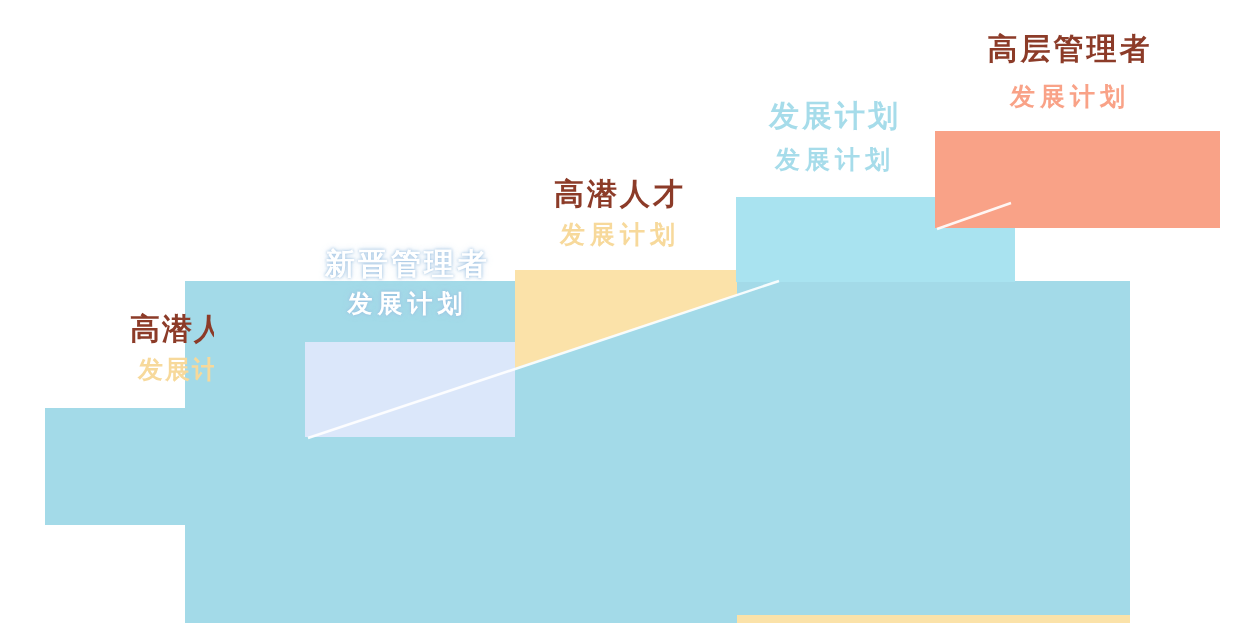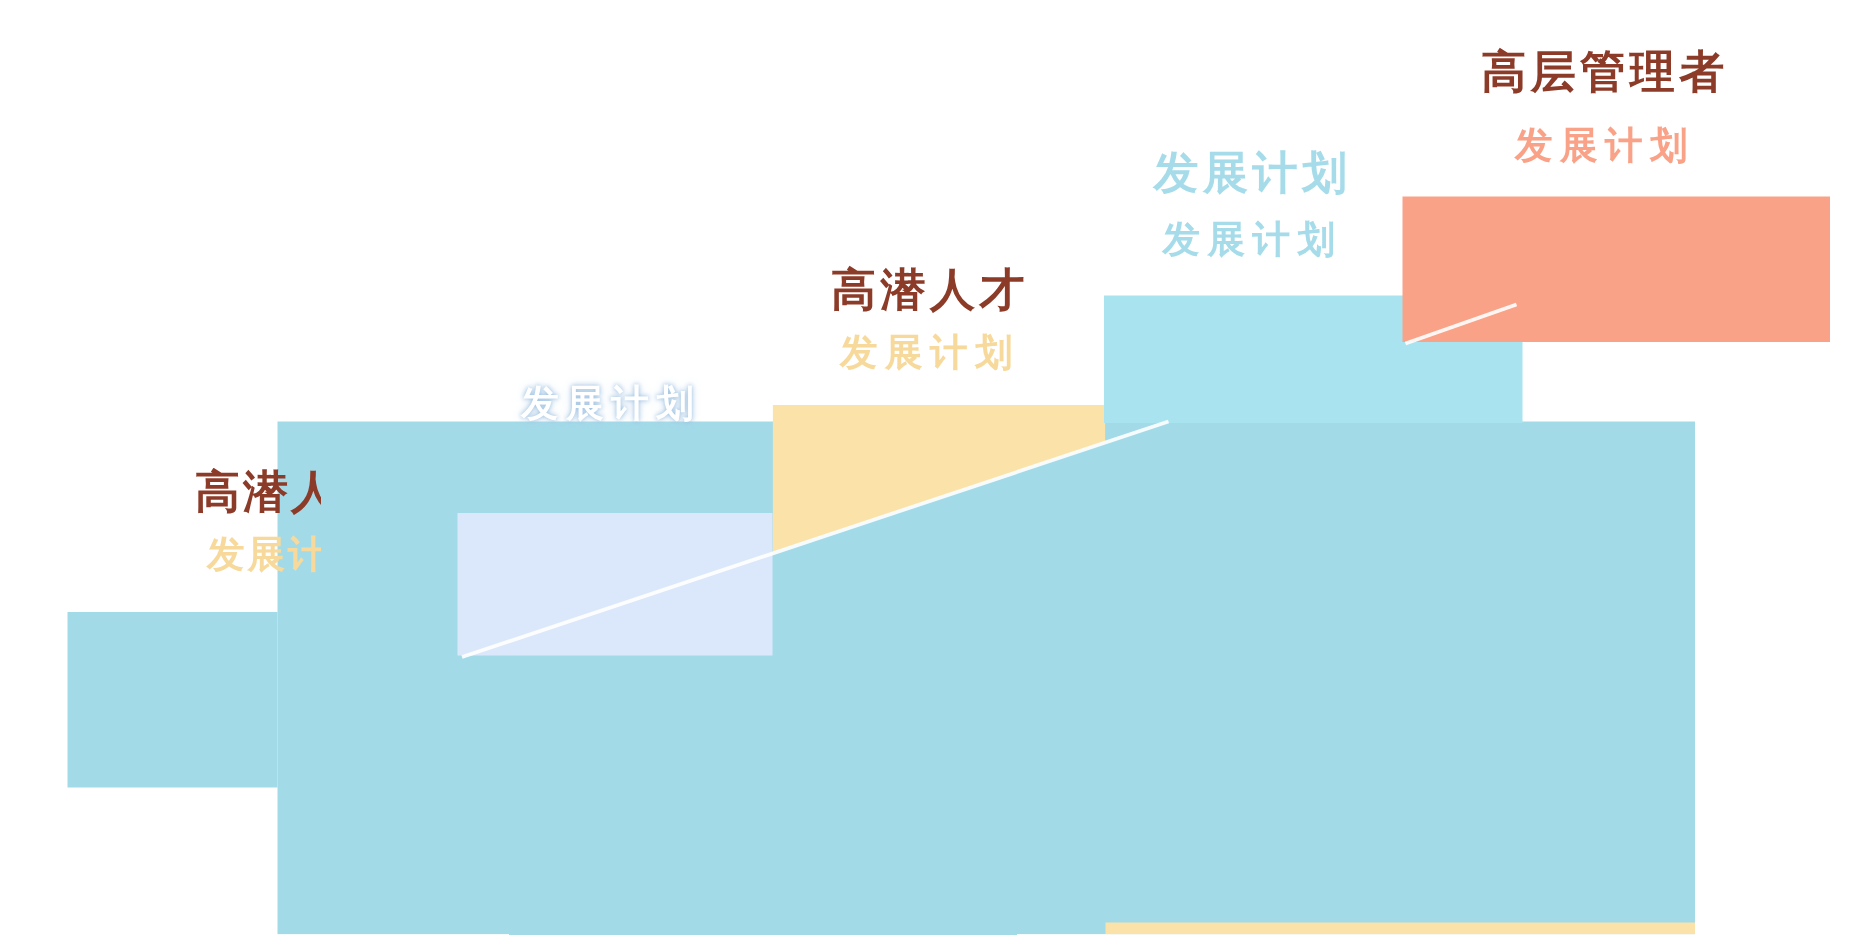--- a/index.html
+++ b/index.html
@@ -59,20 +59,21 @@
     <line x1="308" y1="438" x2="779" y2="281" stroke="#ffffff" stroke-width="2.5" stroke-opacity="0.9"></line>
     <line x1="937" y1="229" x2="1011" y2="203" stroke="#ffffff" stroke-width="2.5" stroke-opacity="0.9"></line>
   </svg>
 
   <div class="label lbl-0">
     <div class="ttl" style="color: rgb(140, 59, 40);">高潜人才</div>
     <div class="sub" style="color: rgb(247, 217, 155);">发展计划</div>
   </div>
 
   <div class="label lbl-1">
+    <div class="ttl" style="color: rgb(255, 255, 255);">新晋管理者</div>
     <div class="sub" style="color: rgb(255, 255, 255);">发展计划</div>
   </div>
 
   <div class="label lbl-2">
     <div class="ttl" style="color: rgb(140, 59, 40);">高潜人才</div>
     <div class="sub" style="color: rgb(247, 217, 155);">发展计划</div>
   </div>
 
   <div class="label lbl-3">
     <div class="ttl" style="color: rgb(166, 220, 234);">发展计划</div>

